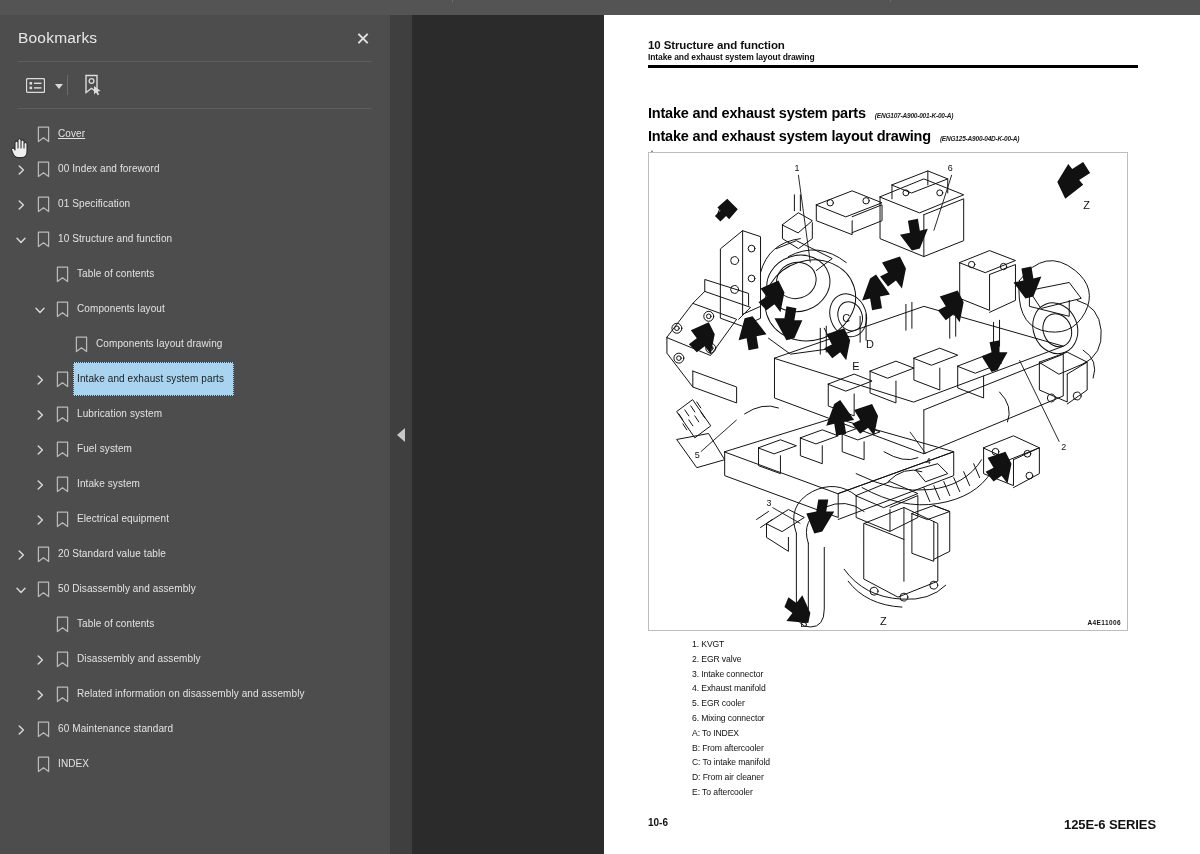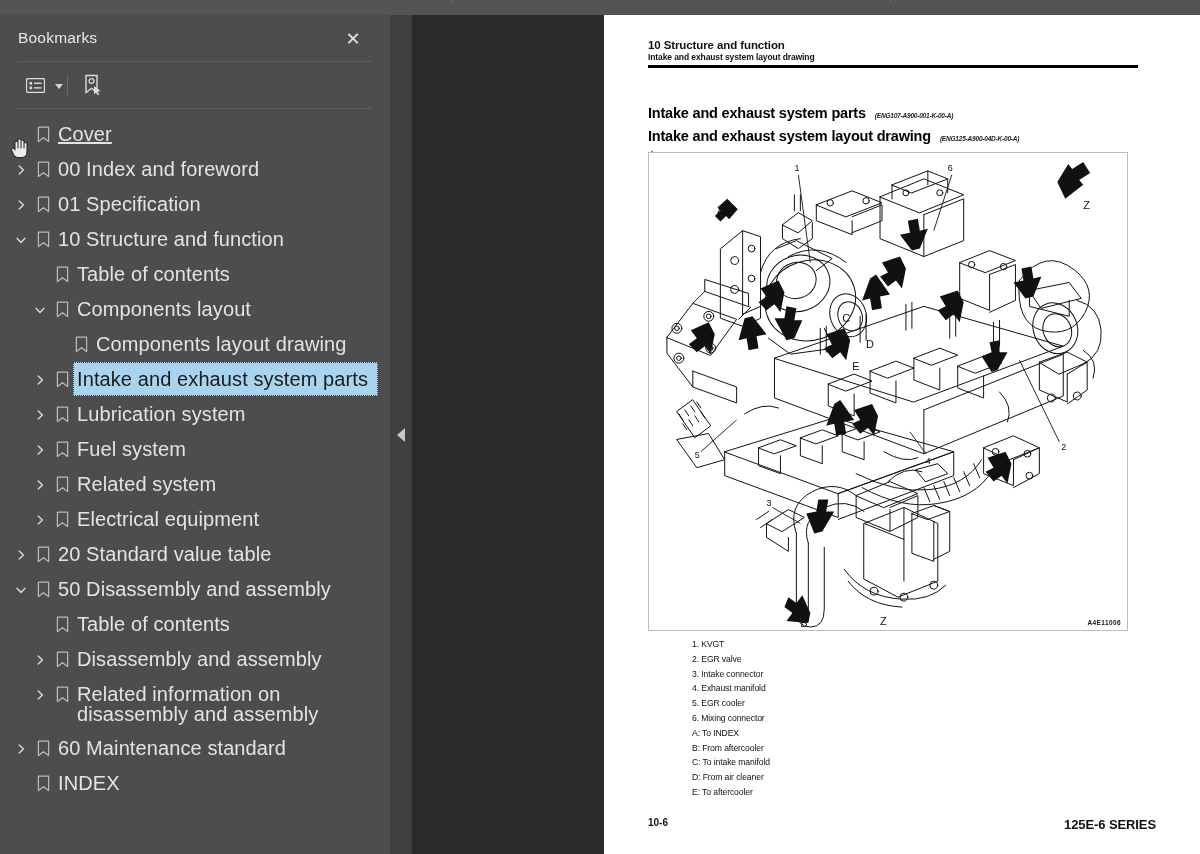--- a/index.html
+++ b/index.html
@@ -26,21 +26,21 @@
     position: absolute; top: 10px; width: 1px; height: 22px; background: #6e6e6e;
   }
 
   
   .sidebar {
     position: absolute; top: 15px; left: 0; width: 390px; height: 839px;
     background: #4d4d4d; color: #dcdcdc;
   }
   .sb-header {
     position: relative; height: 46px; display: flex; align-items: center;
-    padding: 0 24px 0 18px;
+    padding: 0 14px 0 18px;
   }
   .sb-title { font-size: 15.5px; color: #e8e8e8; letter-spacing: .2px; }
   .sb-close {
     margin-left: auto; width: 26px; height: 26px; display: flex;
     align-items: center; justify-content: center; font-size: 18px;
     color: #e2e2e2; cursor: pointer; font-family: "DejaVu Sans", sans-serif;
   }
   .sb-rule { height: 1px; background: #5e5e5e; margin: 0 18px; }
 
   .sb-tools {
@@ -66,21 +66,21 @@
   .twisty {
     width: 22px; flex: 0 0 22px; height: 35px; display: flex;
     align-items: center; justify-content: center; cursor: pointer;
   }
   .twisty svg { display: block; }
   .bm-icon {
     width: 22px; flex: 0 0 22px; height: 35px; display: flex;
     align-items: center; justify-content: center;
   }
   .node-label {
-    font-size: 20px; color: #e3e3e3; line-height: 20px;
+    font-size: 10px; color: #e3e3e3; line-height: 20px;
     padding: 7px 6px 7px 4px; letter-spacing: .1px;
   }
   .node.sel .node-label {
     background: #a9d4f0; color: #1b1b1b; outline: 1px dotted #3c3c3c;
     outline-offset: -1px; padding-right: 10px;
   }
   .node.sel { padding-right: 8px; }
   .node.hover .node-label { text-decoration: underline; }
 
   .ind-0 { margin-left: 10px; }
@@ -334,21 +334,21 @@
           <div class="twisty">
             <svg width="12" height="12" viewBox="0 0 12 12">
               <path fill="none" stroke="#d6d6d6" stroke-width="1.5" stroke-linecap="round" stroke-linejoin="round" d="M4.2 2 L8.4 6 L4.2 10"></path>
             </svg>
           </div>
           <div class="bm-icon">
             <svg width="13" height="17" viewBox="0 0 13 17">
               <path d="M1.4 1.2 h10.2 v14.4 l-5.1 -3.9 l-5.1 3.9 z" fill="none" stroke="#b9b9b9" stroke-width="1.25" stroke-linejoin="round"></path>
             </svg>
           </div>
-          <div class="node-label">Related system</div>
+          <div class="node-label">Intake system</div>
         </div>
         <div class="node ind-1">
           <div class="twisty">
             <svg width="12" height="12" viewBox="0 0 12 12">
               <path fill="none" stroke="#d6d6d6" stroke-width="1.5" stroke-linecap="round" stroke-linejoin="round" d="M4.2 2 L8.4 6 L4.2 10"></path>
             </svg>
           </div>
           <div class="bm-icon">
             <svg width="13" height="17" viewBox="0 0 13 17">
               <path d="M1.4 1.2 h10.2 v14.4 l-5.1 -3.9 l-5.1 3.9 z" fill="none" stroke="#b9b9b9" stroke-width="1.25" stroke-linejoin="round"></path>

